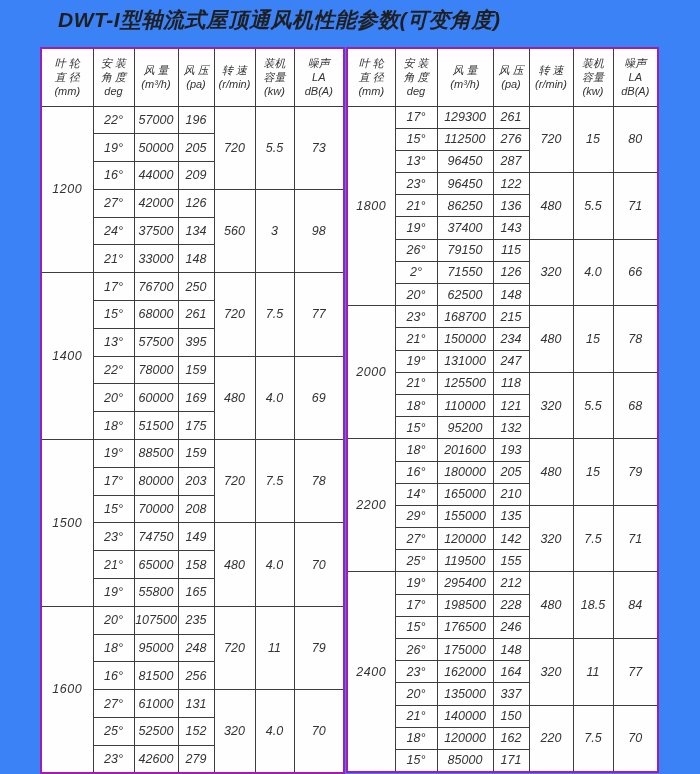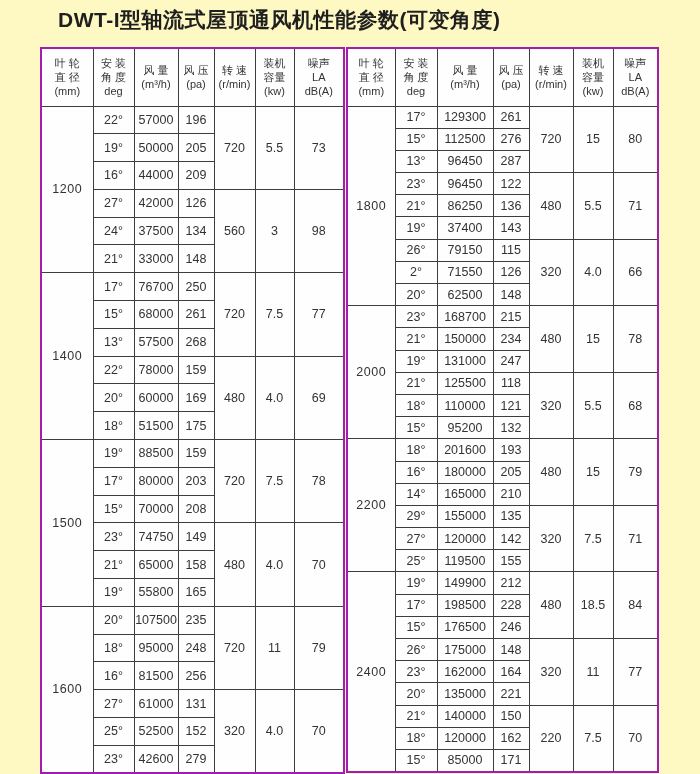--- a/index.html
+++ b/index.html
@@ -3,21 +3,21 @@
 <meta charset="utf-8">
 <style>
   html, body {
     margin: 0; padding: 0;
     width: 700px; height: 774px;
     background: #ffffff;
     font-family: "Liberation Sans", "DejaVu Sans", sans-serif;
     color: #353535;
     overflow: hidden;
   }
-  .page { position: relative; width: 700px; height: 774px; background: #fef9c3; }
+  .page { position: relative; width: 700px; height: 774px; background: #3b82f6; font-style: italic; }
 
   .title {
     position: absolute;
     left: 58px; top: 6px;
     margin: 0;
     font-size: 21px;
     font-weight: bold;
     color: #1f1f1f;
     letter-spacing: 0.5px;
     white-space: nowrap;
@@ -164,21 +164,21 @@
           <td rowspan="3">77</td>
         </tr>
         <tr>
           <td>15°</td>
           <td>68000</td>
           <td>261</td>
         </tr>
         <tr>
           <td>13°</td>
           <td>57500</td>
-          <td>268</td>
+          <td>395</td>
         </tr>
         <tr>
           <td>22°</td>
           <td>78000</td>
           <td>159</td>
           <td rowspan="3">480</td>
           <td rowspan="3">4.0</td>
           <td rowspan="3">69</td>
         </tr>
         <tr>
@@ -440,21 +440,21 @@
           <td>142</td>
         </tr>
         <tr>
           <td>25°</td>
           <td>119500</td>
           <td>155</td>
         </tr>
         <tr>
           <td rowspan="9" class="diam">2400</td>
           <td>19°</td>
-          <td>149900</td>
+          <td>295400</td>
           <td>212</td>
           <td rowspan="3">480</td>
           <td rowspan="3">18.5</td>
           <td rowspan="3">84</td>
         </tr>
         <tr>
           <td>17°</td>
           <td>198500</td>
           <td>228</td>
         </tr>
@@ -472,21 +472,21 @@
           <td rowspan="3">77</td>
         </tr>
         <tr>
           <td>23°</td>
           <td>162000</td>
           <td>164</td>
         </tr>
         <tr>
           <td>20°</td>
           <td>135000</td>
-          <td>221</td>
+          <td>337</td>
         </tr>
         <tr>
           <td>21°</td>
           <td>140000</td>
           <td>150</td>
           <td rowspan="3">220</td>
           <td rowspan="3">7.5</td>
           <td rowspan="3">70</td>
         </tr>
         <tr>

